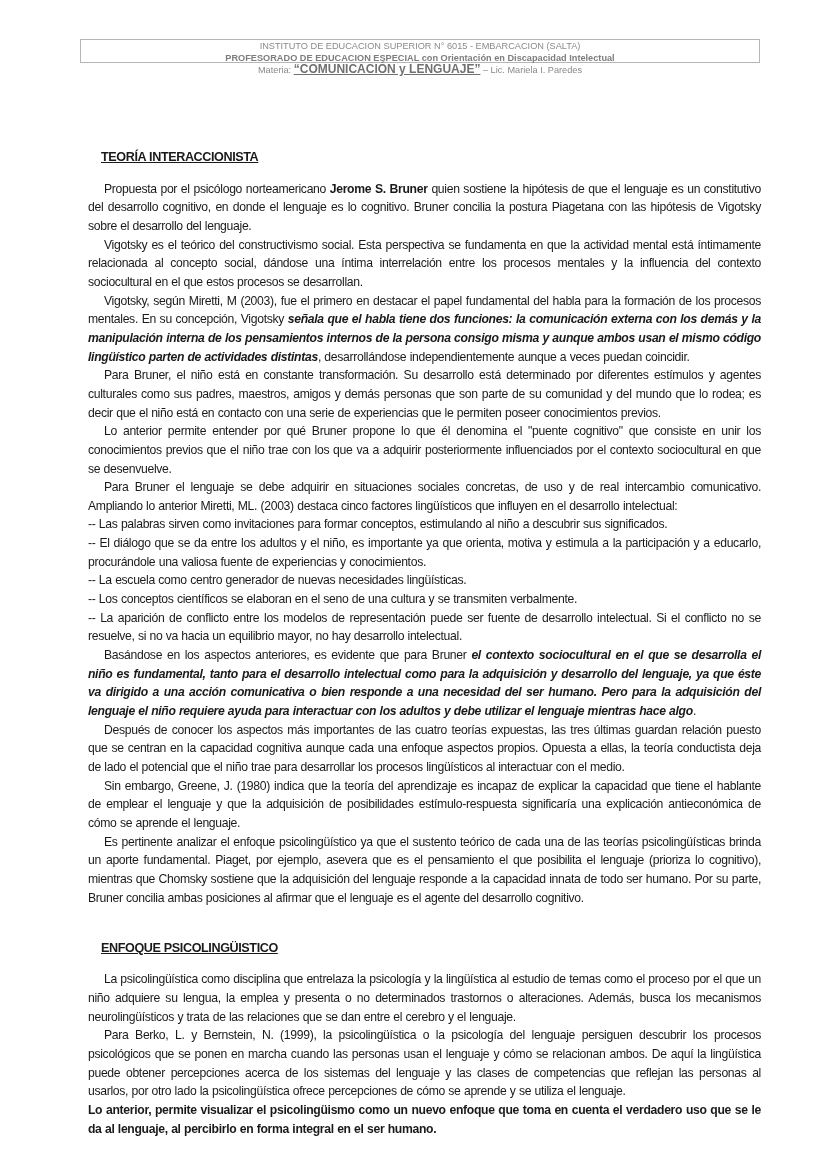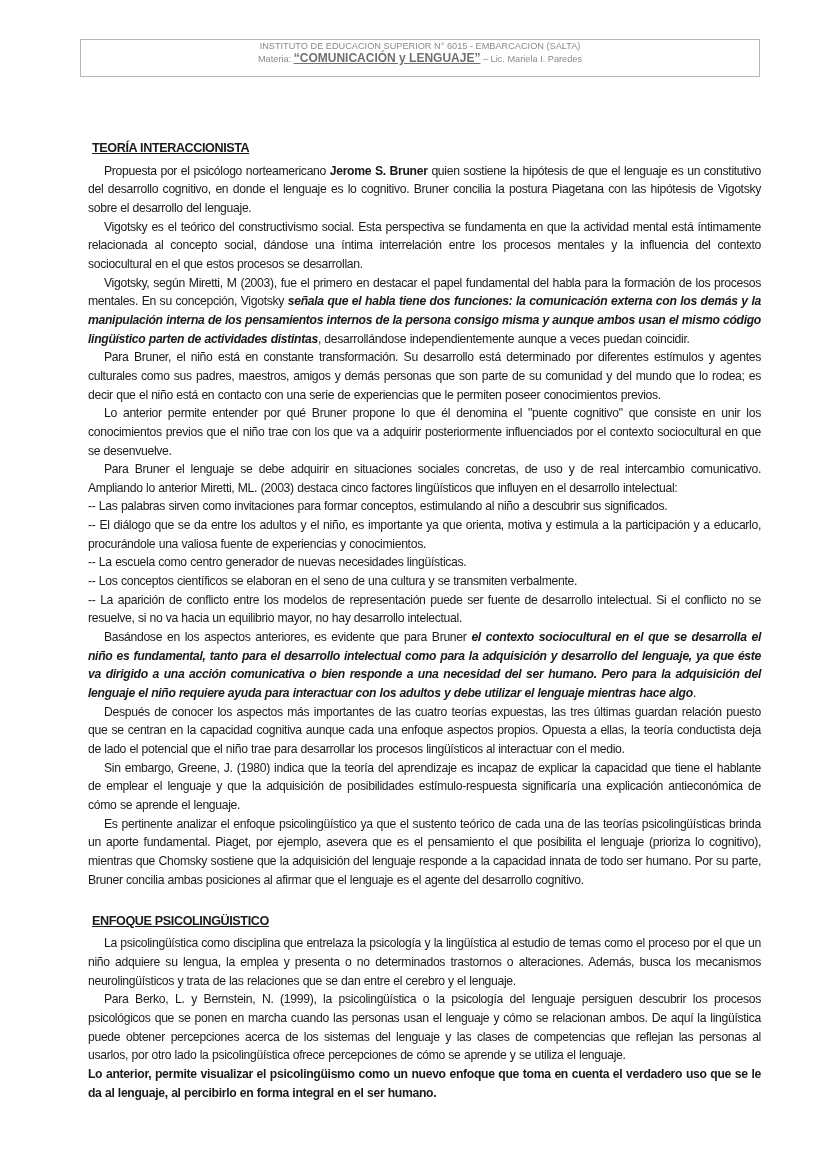--- a/index.html
+++ b/index.html
@@ -1,42 +1,43 @@
 <!DOCTYPE html>
 <html><head>
 <meta charset="utf-8">
 <style>
   html, body { margin: 0; padding: 0; background: #ffffff; }
   body { width: 828px; height: 1171px; position: relative; overflow: hidden;
          font-family: "Liberation Sans", sans-serif; color: #1a1a1a; }
   .header-box {
-    position: absolute; left: 80px; top: 39px; width: 680px; height: 38px;
+    position: absolute; left: 80px; top: 39px; width: 680px; height: 24px;
     border: 1px solid #b5b5b5; box-sizing: border-box;
     text-align: center; color: #8a8a8a; font-size: 9.2px; line-height: 11.6px;
     padding-top: 1px;
   }
   .header-box .l2 { font-weight: bold; color: #7d7d7d; }
   .header-box .subject { font-weight: bold; text-decoration: underline; color: #707070; font-size: 12px; }
   .content {
     position: absolute; left: 88px; top: 135px; width: 673px;
     font-size: 12.2px; line-height: 18.65px; letter-spacing: -0.32px; word-spacing: 0.3px;
   }
-  .section-title { font-weight: bold; text-decoration: underline; margin: 4px; font-size: 12.6px; letter-spacing: -0.4px; }
+  .section-title { font-weight: bold; text-decoration: underline; margin: 13px; font-size: 12.6px; letter-spacing: -0.4px; }
   .p { margin: 0; text-align: justify; text-indent: 16px; }
   .p.noindent { text-indent: 0; font-weight: bold; }
   .item { margin: 0; text-align: justify; }
   .bi { font-weight: bold; font-style: italic; }
   .b { font-weight: bold; }
   .gap { height: 18.5px; }
 </style>
 </head>
 <body>
 
 <div class="header-box">
   <div>INSTITUTO DE EDUCACION SUPERIOR N° 6015 - EMBARCACION  (SALTA)</div>
+  <div class="l2">PROFESORADO DE EDUCACION ESPECIAL con Orientación en Discapacidad Intelectual</div>
   <div><span>Materia: </span><span class="subject">“COMUNICACIÓN y LENGUAJE”</span><span> – Lic. Mariela I. Paredes</span></div>
 </div>
 
 <div class="content">
   <h2 class="section-title">TEORÍA INTERACCIONISTA</h2>
 
   <p class="p"><span>Propuesta por el psicólogo norteamericano </span><span class="b">Jerome S. Bruner</span><span> quien sostiene la hipótesis de que el lenguaje es un constitutivo del desarrollo cognitivo, en donde el lenguaje es lo cognitivo. Bruner concilia la postura Piagetana con las hipótesis de Vigotsky sobre el desarrollo del lenguaje.</span></p>
 
   <p class="p">Vigotsky es el teórico del constructivismo social. Esta perspectiva se fundamenta en que la actividad mental está íntimamente relacionada al concepto social, dándose una íntima interrelación entre los procesos mentales y la influencia del contexto sociocultural en el que estos procesos se desarrollan.</p>
 

